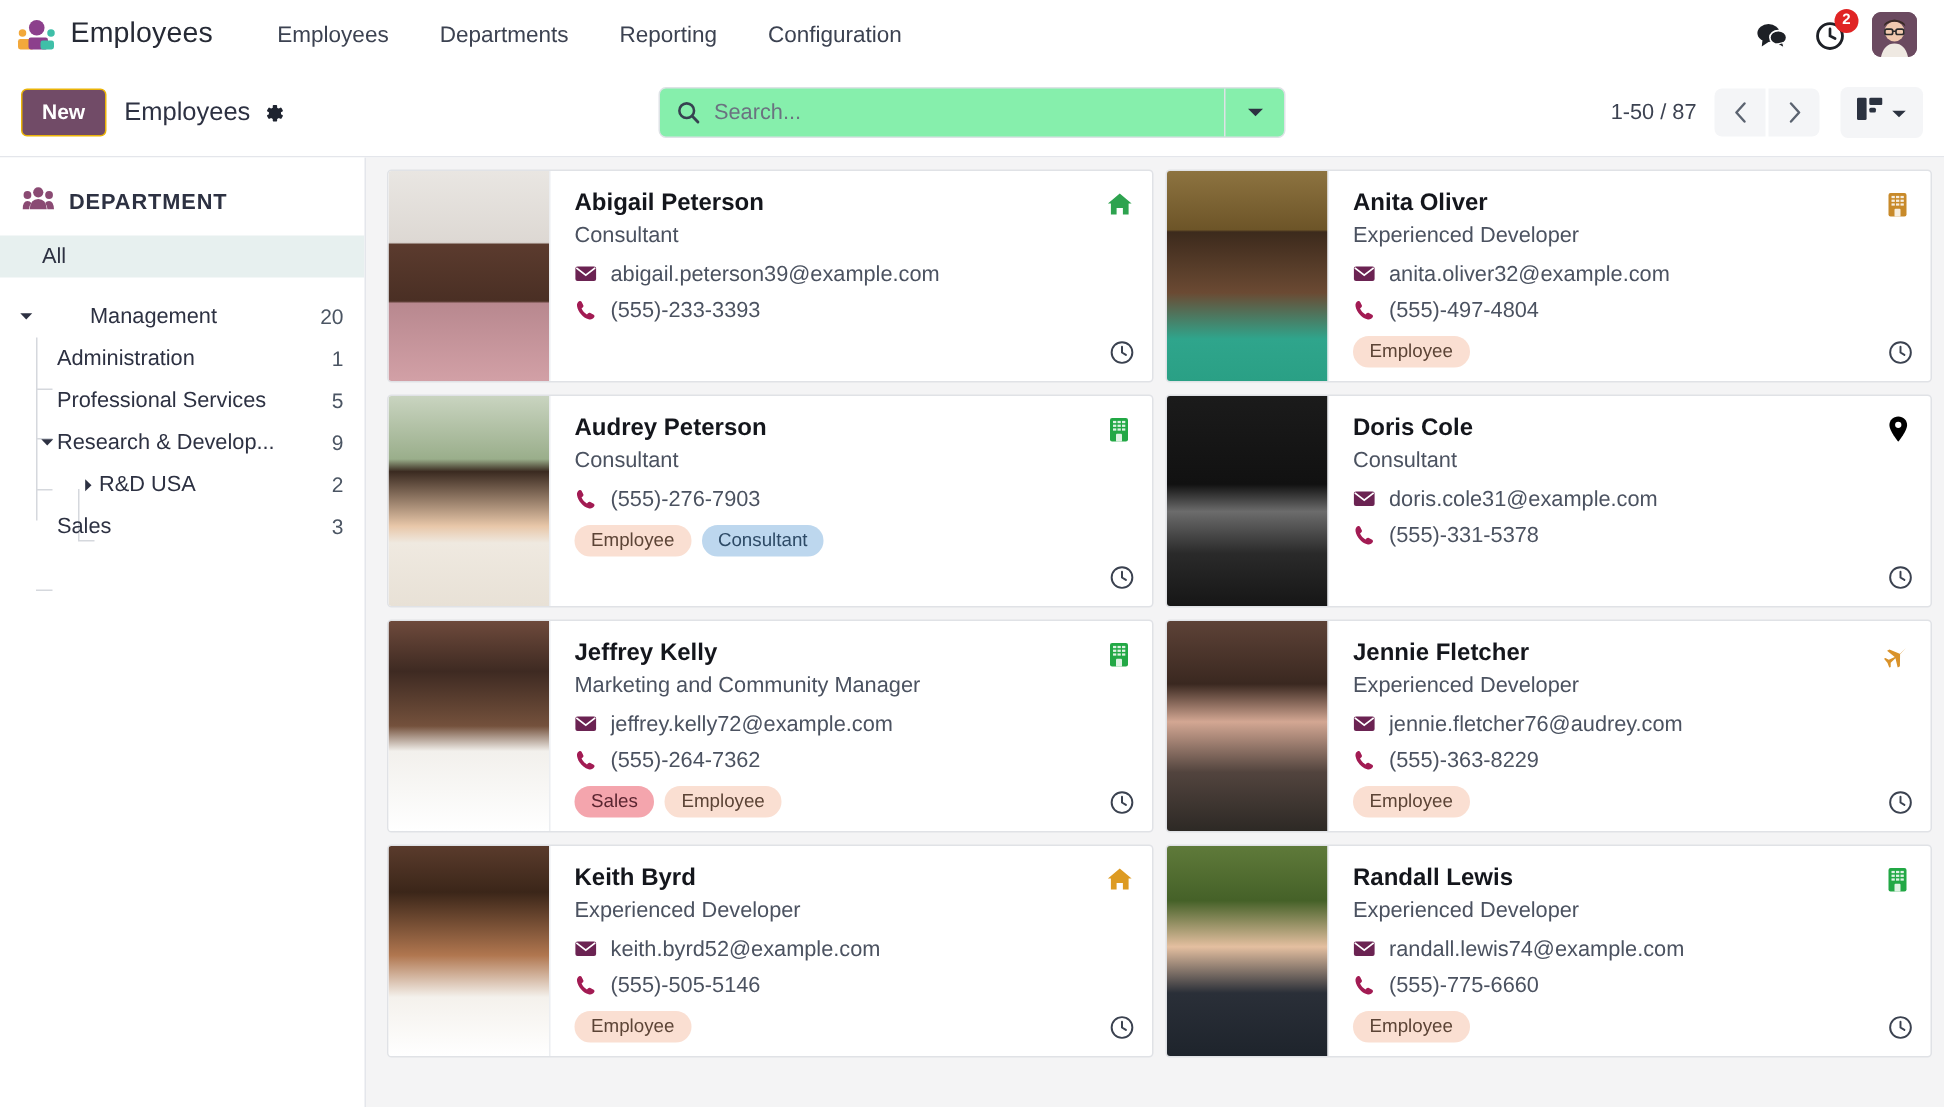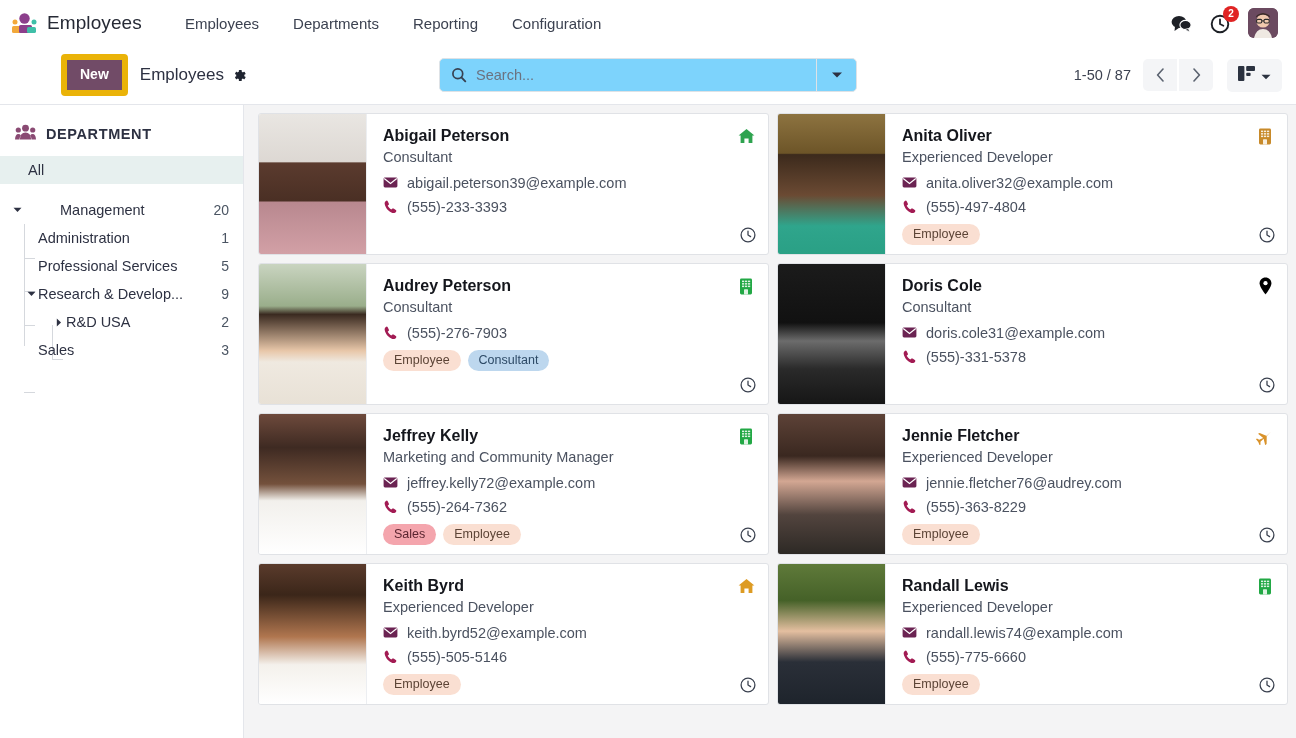--- a/index.html
+++ b/index.html
@@ -83,49 +83,48 @@
     height: 58px;
     background: #ffffff;
     display: flex;
     align-items: center;
     padding: 0 14px 0 14px;
     position: relative;
   }
   .btn-new {
     background: #714b67;
     color: #ffffff;
-    border: 6px solid #eab308;
+    border: 1px solid #eab308;
     border-radius: 4px;
     font-size: 14px;
     font-weight: bold;
     padding: 7px 13px;
     cursor: pointer;
     line-height: 1.1;
-    margin-left: 47px;
   }
   .breadcrumb {
     display: flex;
     align-items: center;
     gap: 8px;
     margin-left: 12px;
   }
   .breadcrumb-title {
     font-size: 17px;
     color: #2d3142;
   }
   .gear-icon { cursor: pointer; display: flex; align-items: center; }
 
   .searchview {
     position: absolute;
     left: 439px;
     width: 418px;
     height: 34px;
     border: 1px solid #dee2e6;
     border-radius: 5px;
-    background: #7dd3fc;
+    background: #86efac;
     display: flex;
     align-items: center;
   }
   .searchview .sv-icon { padding: 0 9px 0 11px; display:flex; align-items:center; }
   .searchview .sv-input {
     flex: 1;
     border: none;
     outline: none;
     font-size: 14.5px;
     color: #3c4251;

